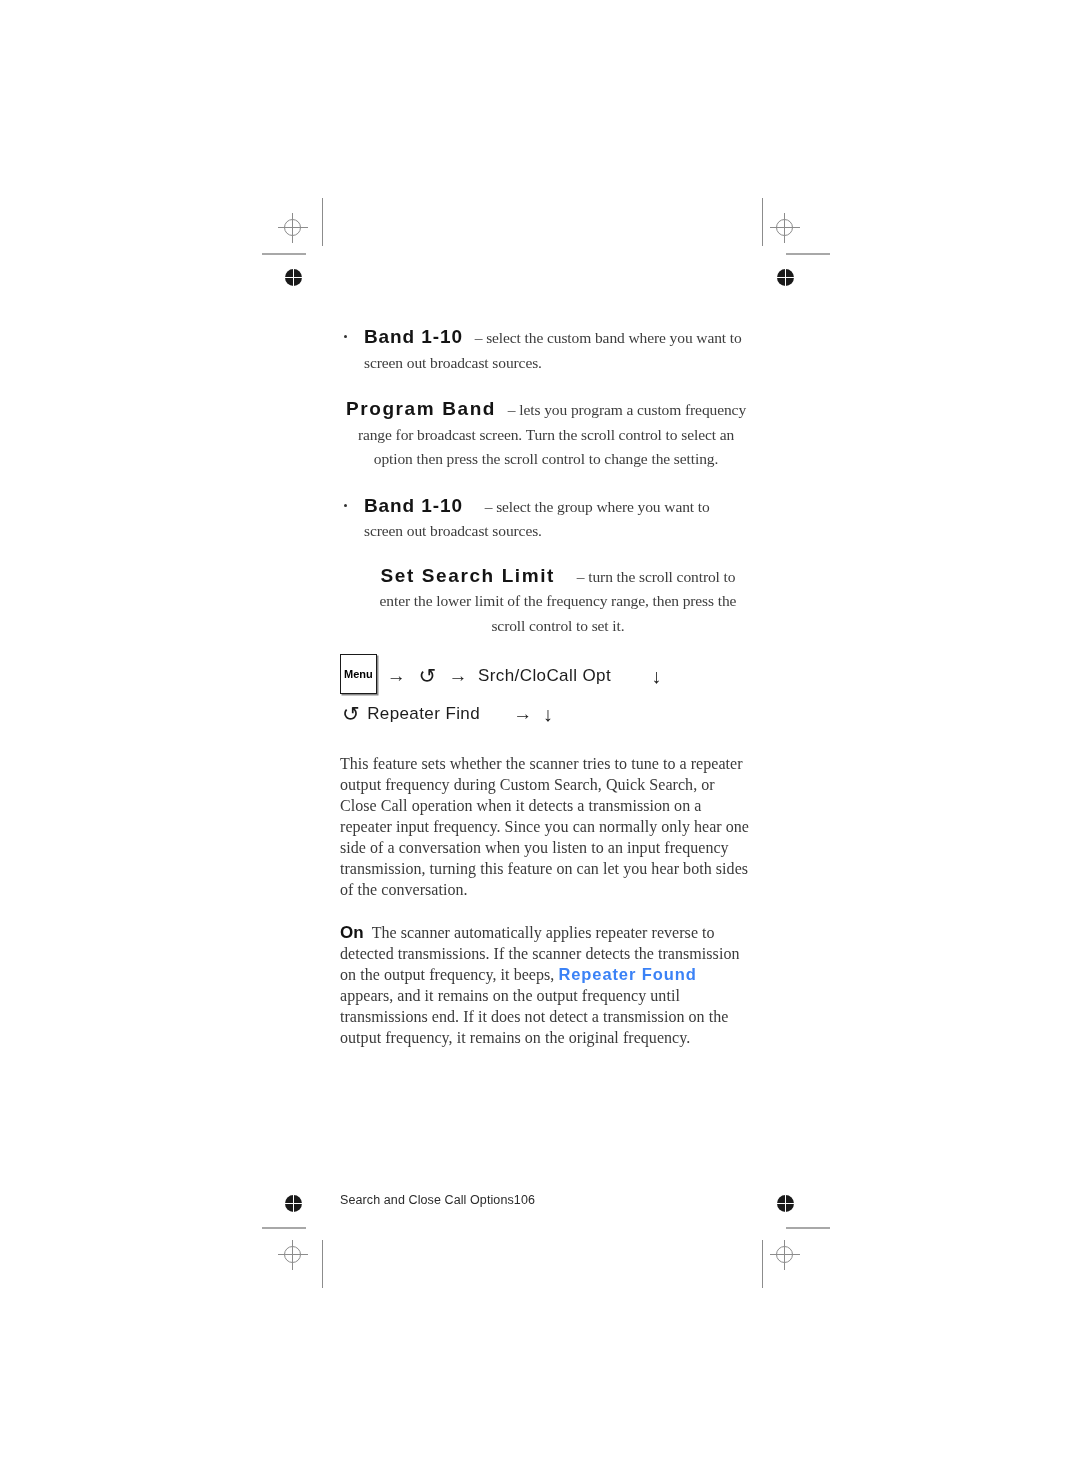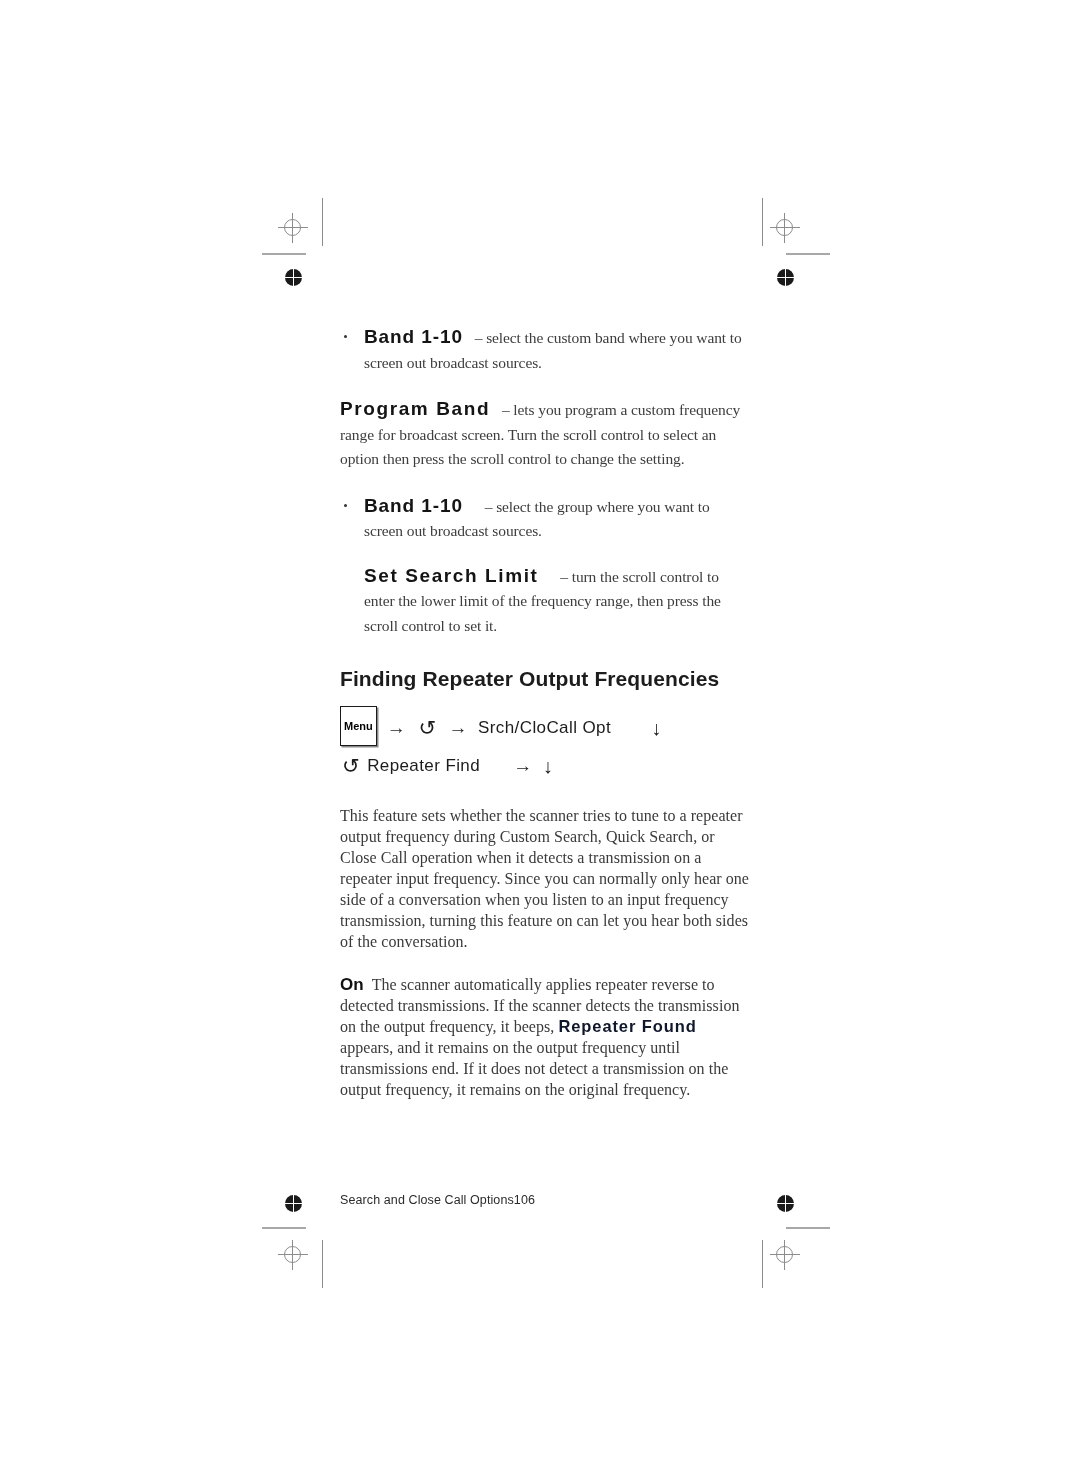--- a/index.html
+++ b/index.html
@@ -123,20 +123,21 @@
     letter-spacing: 0.9px;
     white-space: nowrap;
   }
   .optname.wide { letter-spacing: 1.6px; }
 
   .para {
     font-size: 15.5px;
     line-height: 24.5px;
     color: #333333;
     letter-spacing: -0.1px;
+    text-align: center;
   }
 
   .para-body {
     font-size: 16px;
     line-height: 21px;
     color: #3a3a3a;
     letter-spacing: 0.05px;
   }
 
   .desc { color: #3d3d3d; }
@@ -195,21 +196,21 @@
     margin: 0 2px;
   }
   .gap-lg { display: inline-block; width: 30px; }
   .gap-md { display: inline-block; width: 18px; }
   .gap-sm { display: inline-block; width: 8px; }
 
   .inline-bold-sans {
     font-family: "Liberation Sans", "DejaVu Sans", sans-serif;
     font-weight: bold;
     font-size: 16.5px;
-    color: #0f172a;
+    color: #3b82f6;
     letter-spacing: 0.9px;
   }
   .inline-bold-on {
     font-family: "Liberation Sans", "DejaVu Sans", sans-serif;
     font-weight: bold;
     font-size: 17px;
     color: #121212;
   }
 
   
@@ -295,21 +296,20 @@
     <span class="optname">Band 1-10</span>
     <span class="gap-md"></span><span class="desc">– select the group where you want to screen out broadcast sources.</span>
   </div>
 
   <div class="block para" style="margin-top:20px; padding-left:24px;">
     <span class="optname wide">Set Search Limit</span>
     <span class="gap-md"></span><span class="desc">– turn the scroll control to enter the lower limit of the frequency range, then press the scroll control to set it.</span>
   </div>
 
 
-  <h2 class="section-heading">Finding Repeater Output Frequencies</h2>
 
   <div class="keypath">
     <span class="row">
       <span class="key-btn">Menu</span>
       <span class="arrow-r">→</span>
       <span class="scroll-sym">↺</span>
       <span class="arrow-r">→</span>
       <span>Srch/CloCall Opt</span>
       <span class="gap-lg"></span>
       <span class="arrow-d">↓</span>

